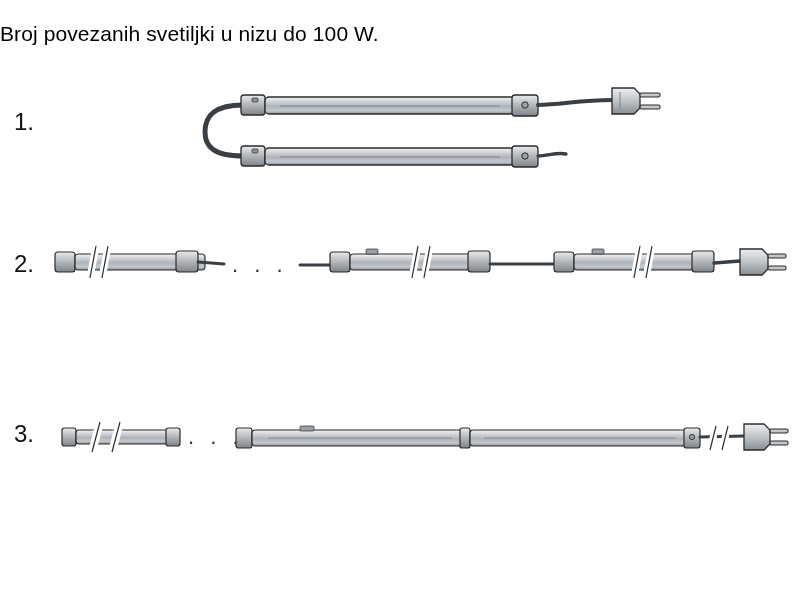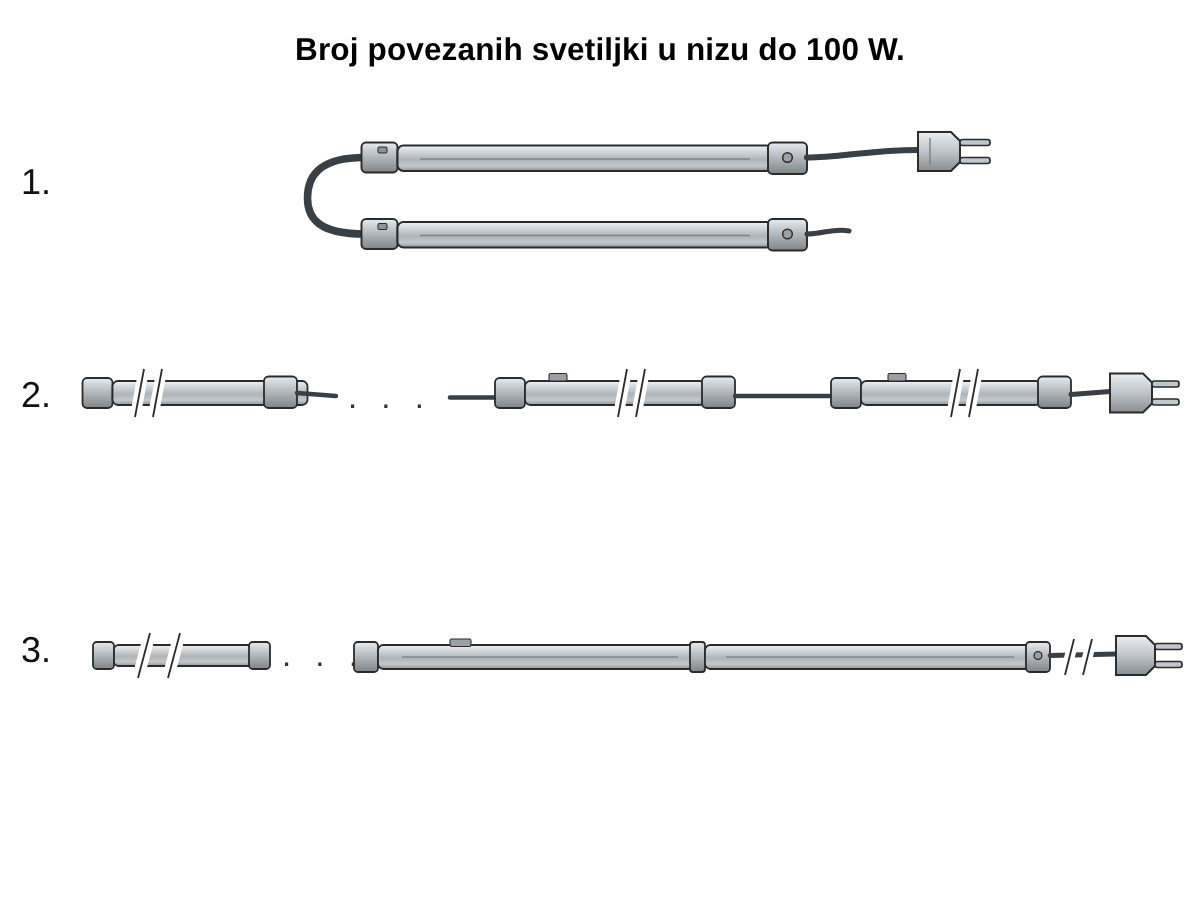--- a/index.html
+++ b/index.html
@@ -17,23 +17,23 @@
   .canvas {
     position: relative;
     width: 800px;
     height: 600px;
   }
   .title {
     position: absolute;
     left: 0;
     top: 22px;
     width: 800px;
-    text-align: center;
+    text-align: left;
     font-size: 21px;
-    font-weight: bold;
+    font-weight: normal;
     color: #000000;
     letter-spacing: 0.1px;
   }
   .row-label {
     position: absolute;
     font-size: 24px;
     color: #111111;
     font-family: "Liberation Sans", sans-serif;
   }
   .label-1 { left: 14px; top: 108px; }

